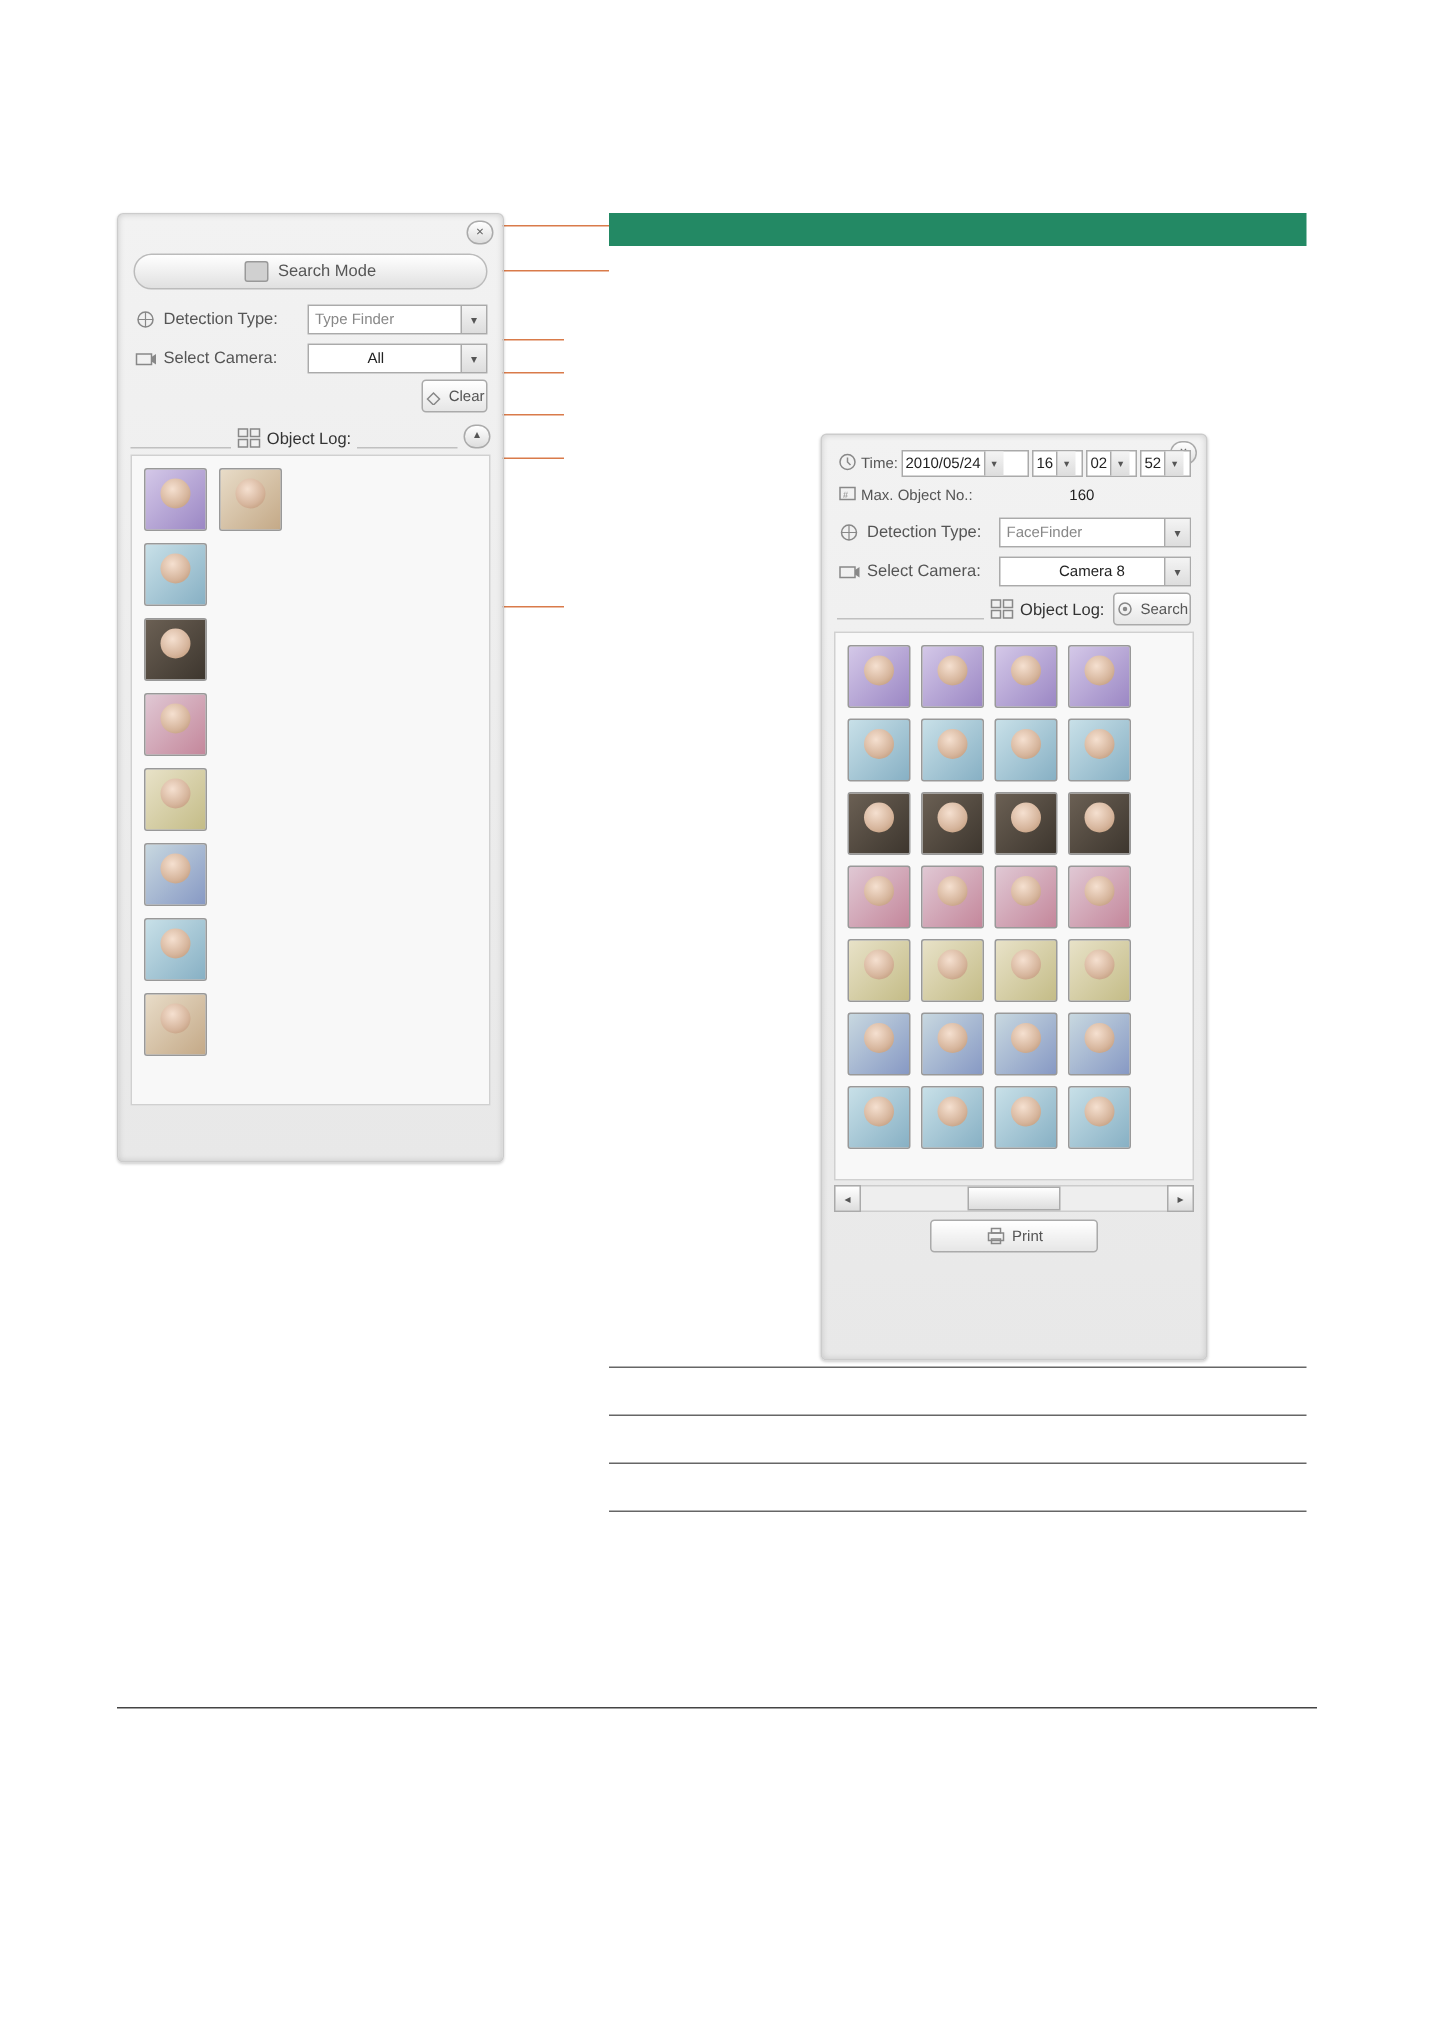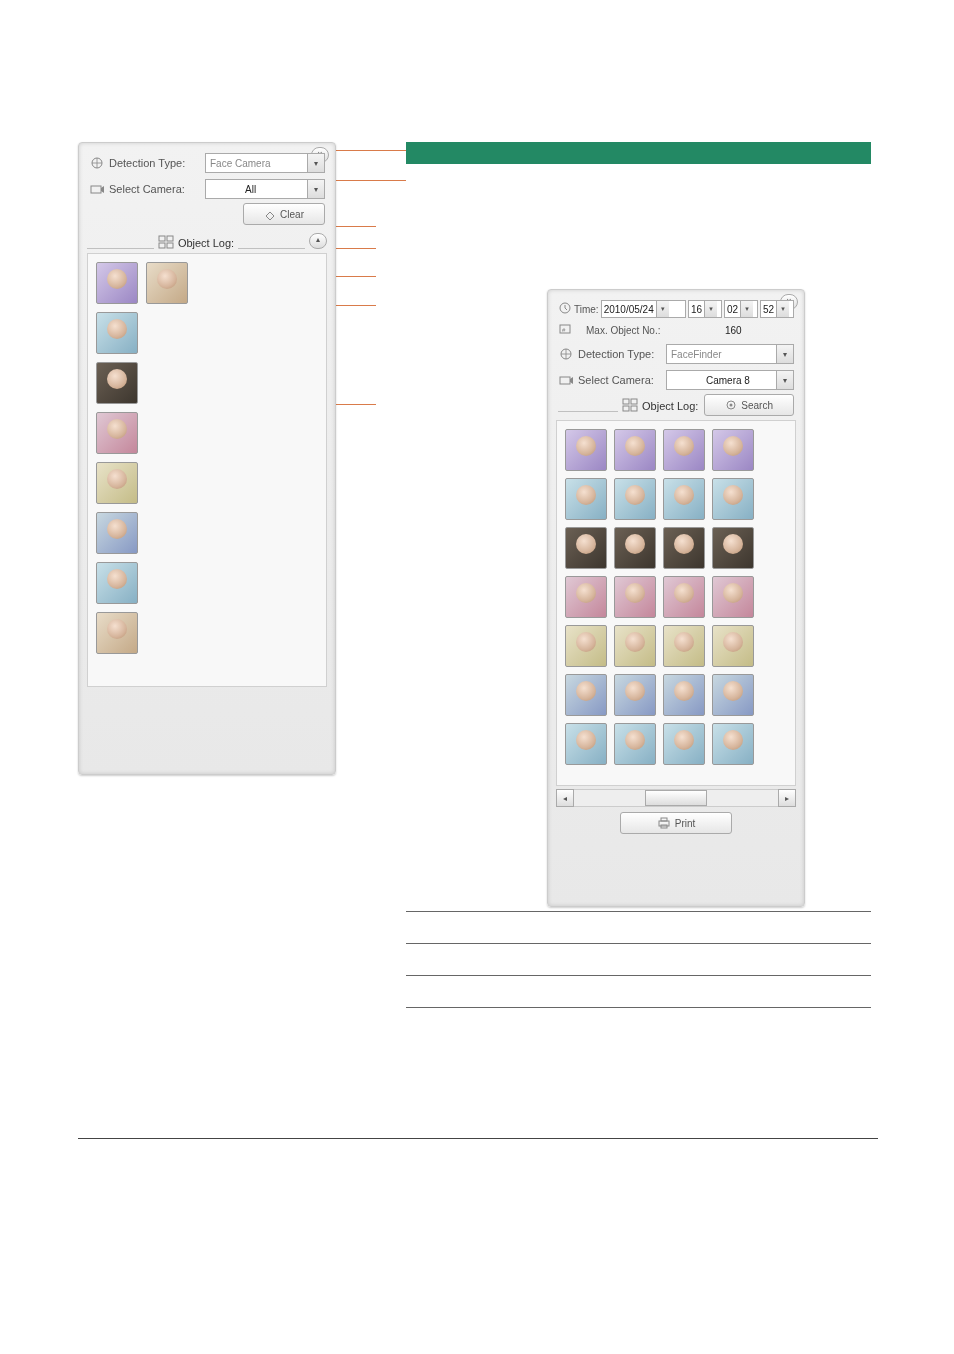--- a/index.html
+++ b/index.html
@@ -117,21 +117,21 @@
     color: #555;
   }
   .form-row .field.active { color:#222;padding-left:39px; }
   .clear-row, .search-row {
     display: flex;
     justify-content: flex-end;
     margin: 4px 6px 8px 6px;
   }
   .btn {
     height: 20px;
-    padding: 0 20px;
+    padding: 0 1px;
     background: linear-gradient(#fff,#e6e6e6);
     border: 1px solid #aaa;
     border-radius: 3px;
     font-size: 10px;
     color: #555;
     display:flex;align-items:center;gap:4px;
     cursor:pointer;
   }
   .section-divider {
     display: flex;
@@ -214,21 +214,21 @@
   .time-row .td .drop {
     width:12px;height:100%;background:linear-gradient(#f4f4f4,#ddd);
     border-left:1px solid #aaa;margin-left:2px;
     display:flex;align-items:center;justify-content:center;
   }
   .time-row .td .drop::after{content:"▾";font-size:7px;color:#555;}
   .time-row .date{flex:1;}
   .time-row .sm{width:28px;}
   .max-row {
     display:flex;align-items:center;
-    margin: 4px 6px; gap:12px;
+    margin: 4px 6px; gap:0;
     font-size:10px;color:#555;
   }
   .max-row .val {
     flex:1;text-align:center;color:#222;
   }
   .scrollbar-bottom {
     display:flex;align-items:center;
     margin: 4px;
     height: 16px;
   }
@@ -284,31 +284,35 @@
 <div class="conn" style="left:306px;top:248px;width:70px;"></div>
 <div class="conn" style="left:290px;top:276px;width:86px;"></div>
 <div class="conn" style="left:176px;top:305px;width:130px;height:1px;"></div>
 <div class="conn" style="left:306px;top:305px;width:70px;"></div>
 <div class="conn" style="left:150px;top:404px;width:156px;"></div>
 <div class="conn" style="left:306px;top:404px;width:70px;"></div>
 
 <div class="panel panel-left">
   <div class="close-btn">×</div>
 
+  <div class="mode-bar">
+    <span class="mode-icon"></span>
+    <span>Search Mode</span>
+  </div>
 
   <div class="form-row">
     <span class="icon">
       <svg width="16" height="14">
           <circle cx="8" cy="7" r="5" fill="none" stroke="#888" stroke-width="1"></circle>
           <path d="M8 2 L8 12 M3 7 L13 7" stroke="#888" stroke-width="0.8"></path>
         </svg>
     </span>
     <label>Detection Type:</label>
     <div class="field">
-      <span>Face Camera</span>
+      <span>Type Finder</span>
       <span class="drop"></span>
     </div>
   </div>
 
   <div class="form-row">
     <span class="icon">
       <svg width="16" height="14">
           <rect x="2" y="4" width="10" height="7" fill="none" stroke="#888" stroke-width="1"></rect>
           <path d="M12 6 L15 4 L15 11 L12 9" fill="#888"></path>
         </svg>

